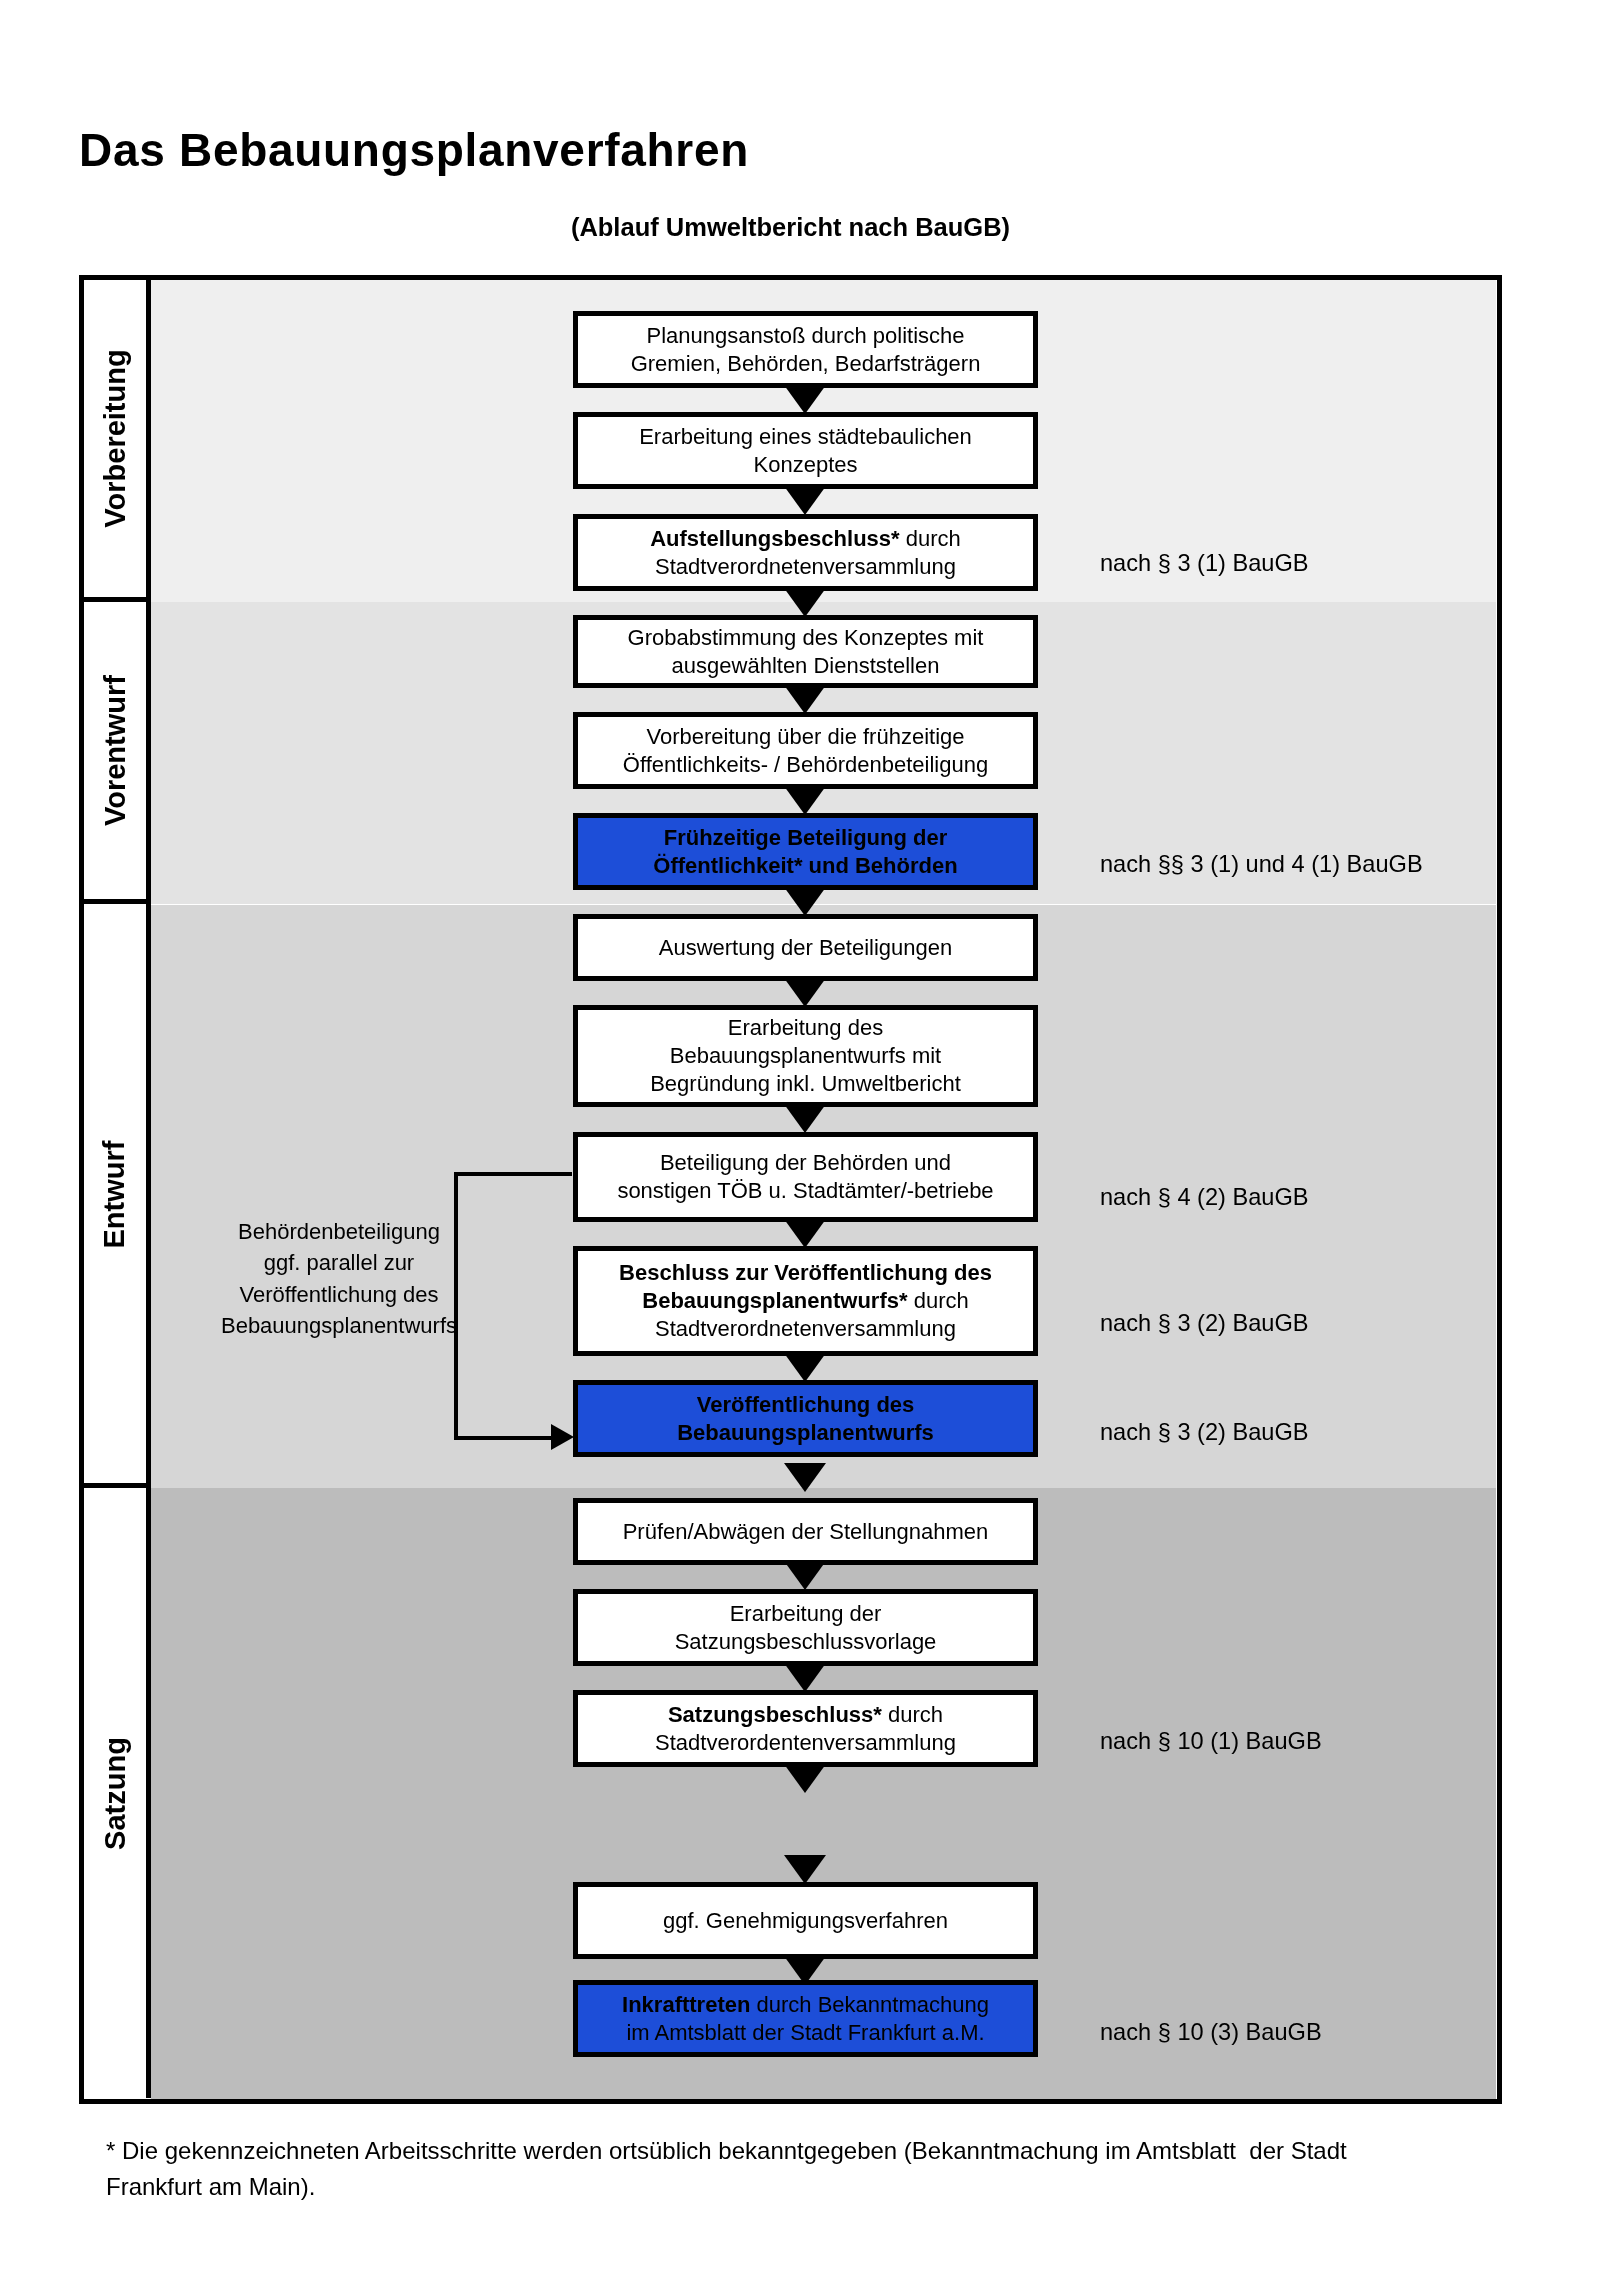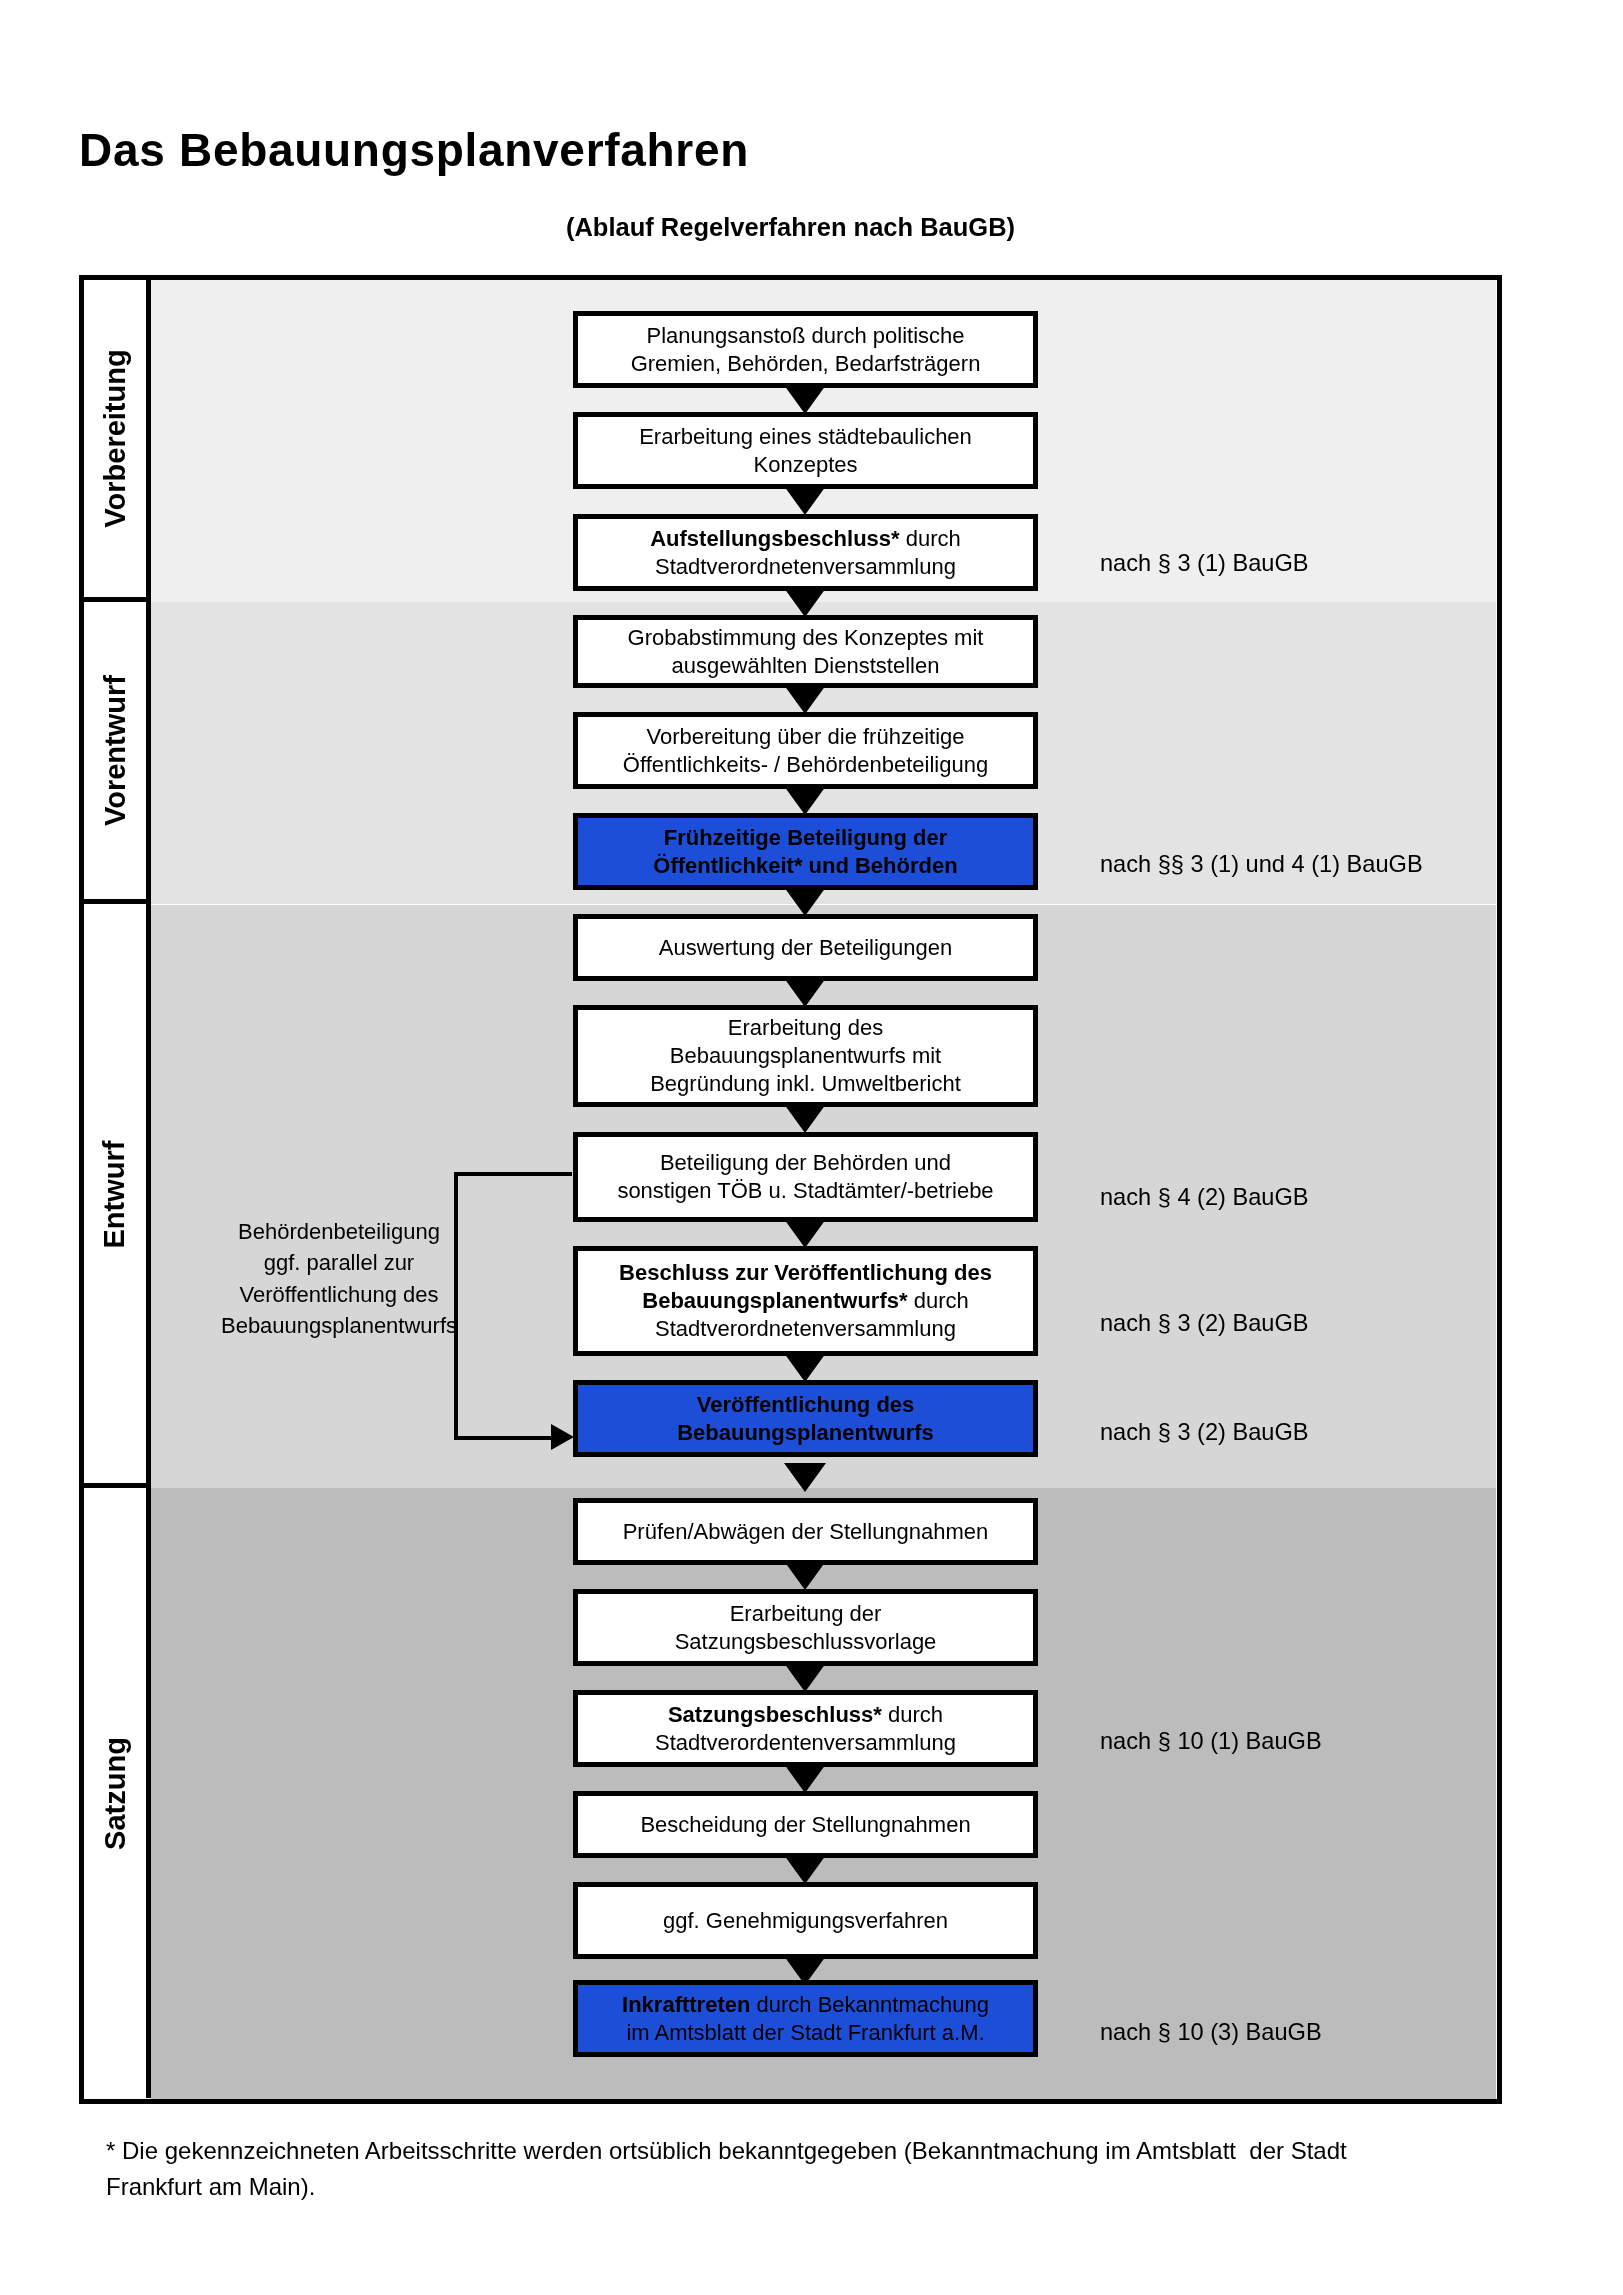--- a/index.html
+++ b/index.html
@@ -84,21 +84,21 @@
     position:absolute; left:106px; top:2133px; width:1440px;
     font-size:24px; line-height:1.5; white-space:pre-wrap;
   }
 </style>
 </head>
 <body>
 
 <div class="page">
 
   <div class="title">Das Bebauungsplanverfahren</div>
-  <div class="subtitle">(Ablauf Regelverfahren nach BauGB)</div>
+  <div class="subtitle">(Ablauf Umweltbericht nach BauGB)</div>
 
   <div class="band s1"></div>
   <div class="band s2"></div>
   <div class="band s3"></div>
   <div class="band s4"></div>
 
   <div class="frame"></div>
 
   <div class="phase p1 div">
     <span class="phase-label">Vorbereitung</span>
@@ -191,23 +191,20 @@
 Satzungsbeschlussvorlage</span></div>
   </div>
   <div class="arrow" style="top:1663px"></div>
 
   <div class="box" style="top:1690px;height:77px">
     <div class="box-text"><span class="b">Satzungsbeschluss*</span><span> durch
 Stadtverordentenversammlung</span></div>
   </div>
   <div class="arrow" style="top:1764px"></div>
 
-  <div class="box" style="top:1791px;height:67px">
-    <div class="box-text"><span class="b"></span><span>Bescheidung der Stellungnahmen</span></div>
-  </div>
   <div class="arrow" style="top:1855px"></div>
 
   <div class="box" style="top:1882px;height:77px">
     <div class="box-text"><span class="b"></span><span>ggf. Genehmigungsverfahren</span></div>
   </div>
   <div class="arrow" style="top:1956px"></div>
 
   <div class="box blue" style="top:1980px;height:77px">
     <div class="box-text"><span class="b">Inkrafttreten</span><span> durch Bekanntmachung
 im Amtsblatt der Stadt Frankfurt a.M.</span></div>

